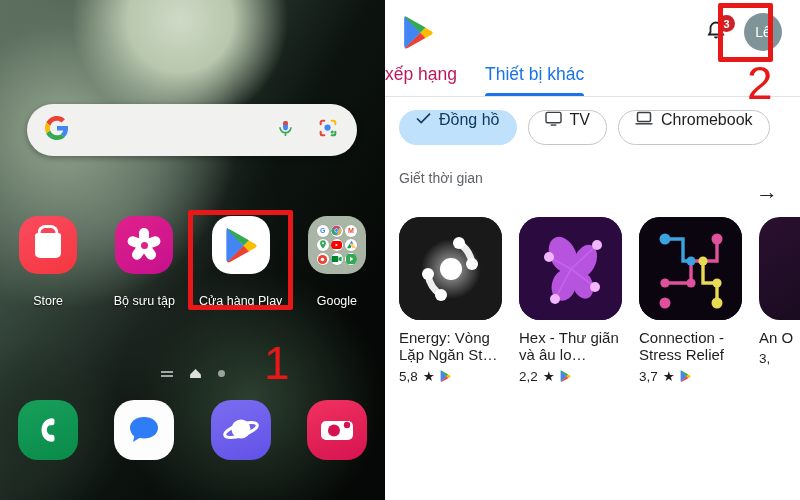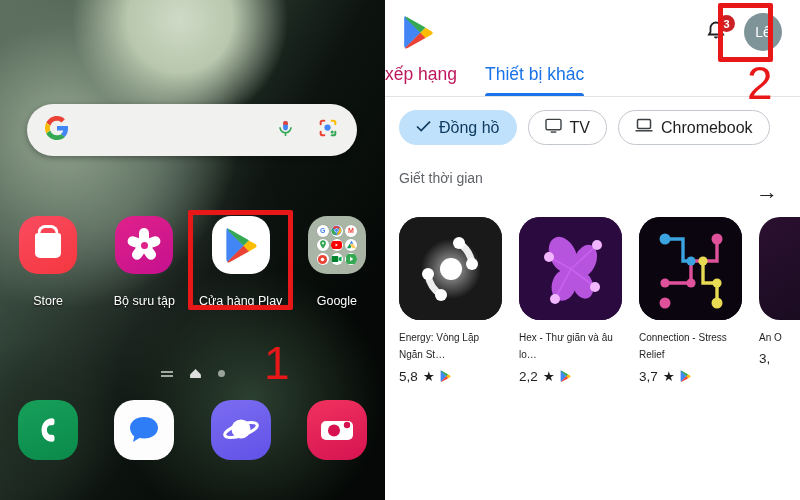--- a/index.html
+++ b/index.html
@@ -112,32 +112,32 @@
   .tab { font-size:17.5px; color:#be185d; padding:0 0 11px 0; white-space:nowrap; position:relative; }
   .tab.t1 { margin-left:-12px; }
   .tab.active { color:#1a73e8; }
   .tab.active:after { content:""; position:absolute; left:0; right:0; bottom:0; height:3.5px;
      background:#1a73e8; border-radius:3px 3px 0 0; }
   .tabs-wrap { padding:0 12px; display:flex; gap:28px; align-items:flex-end; }
   .tabs-rule { height:1px; background:#e3e3e3; margin:0 0 0 0; }
 
   .chips { display:flex; gap:11px; padding:13px 0 13px 14px; }
   .chip { height:35px; border:1px solid #c2c7cd; border-radius:18px; display:flex;
-     align-items:center; gap:8px; padding:0 16px; font-size:16px; color:#1f1f1f; white-space:nowrap; }
+     gap:8px; padding:0 16px; font-size:16px; color:#1f1f1f; white-space:nowrap; }
   .chip.sel { background:#bfe1fb; border-color:#bfe1fb; color:#0f3b60; }
 
   .sec { padding:9px 14px 0 14px; display:flex; align-items:flex-start; }
   .sec h2 { font-size:21px; font-weight:400; color:#141414; letter-spacing:-.2px; }
   .sec p { font-size:14px; color:#5f6368; margin-top:3px; }
   .arrow { margin-left:auto; font-size:22px; color:#202124; padding-top:12px; padding-right:8px; }
 
   .cards { display:flex; gap:17px; padding:12px 0 0 14px; }
   .card { width:103px; flex:0 0 103px; }
   .thumb { width:103px; height:103px; border-radius:21px; overflow:hidden; position:relative; }
-  .cname { font-size:10px; color:#1f1f1f; line-height:17px; margin-top:9px; }
+  .cname { font-size:15px; color:#1f1f1f; line-height:17px; margin-top:9px; }
   .crate { margin-top:5px; font-size:13.5px; color:#1f1f1f; display:flex; align-items:center; gap:5px; }
   .pg { width:11px; height:12px; }
 </style>
 </head>
 <body>
 
 <div class="screen">
 
   <div class="home">
     <div class="wall"></div>

